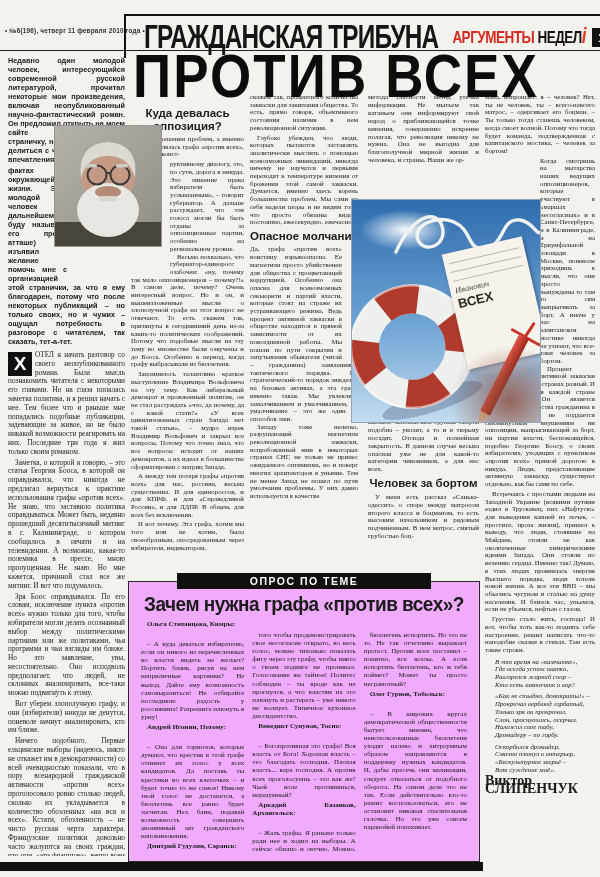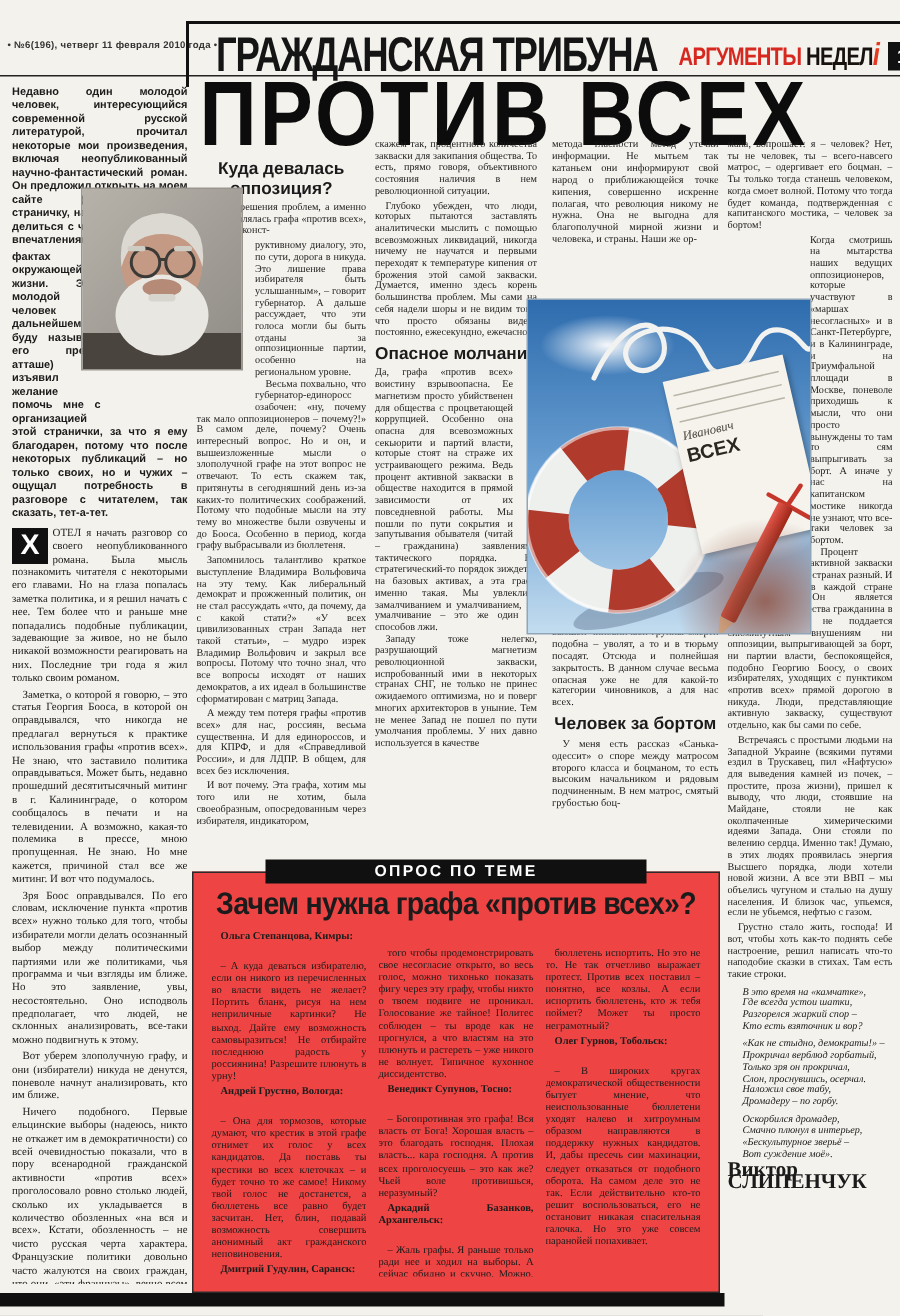--- a/index.html
+++ b/index.html
@@ -73,21 +73,21 @@
   .ballot-name{font-size:8.5px;font-style:italic;color:#4e4a42;margin:4px 0 1px;}
   .ballot-caption{font-family:"Liberation Sans",sans-serif;font-weight:bold;font-size:13px;color:#2a2620;}
   .cross-svg{position:absolute;right:4px;bottom:6px;}
   .pencil{position:absolute;right:30px;bottom:4px;width:11px;height:86px;
           background:linear-gradient(90deg,#e2574a,#9e2517);border-radius:2px;transform:rotate(27deg);}
   .pencil::after{content:"";position:absolute;bottom:-13px;left:0;width:0;height:0;
           border-left:5.5px solid transparent;border-right:5.5px solid transparent;border-top:13px solid #e7c79e;}
   .pencil::before{content:"";position:absolute;bottom:-17px;left:3.2px;width:4px;height:5px;background:#7e2013;border-radius:50%;}
 
   
-  .survey{position:absolute;left:128px;top:581px;width:352px;height:281px;background:#ef4444;
+  .survey{position:absolute;left:128px;top:581px;width:352px;height:281px;background:#f0abfc;
           border:1px solid #2a2a2a;box-sizing:border-box;z-index:5;}
   .survey-bar{position:absolute;left:50%;top:-9px;transform:translateX(-50%);width:254px;height:16px;
           background:#101010;color:#fff;font-family:"Liberation Sans",sans-serif;font-weight:bold;
           font-size:10.5px;line-height:16px;text-align:center;letter-spacing:1.5px;}
   .survey-title{font-family:"Liberation Sans",sans-serif;font-weight:bold;font-size:19px;
           text-align:center;margin:11px 4px 4px;letter-spacing:-.5px;transform:scaleY(1.1);}
   .survey-cols{display:flex;gap:8px;padding:0 12px;height:232px;overflow:hidden;}
   .survey-col{flex:1;font-size:7px;line-height:8.1px;text-align:justify;overflow:hidden;}
   .survey-col p{margin:12px 0 2px;text-indent:6px;}
   .sv-name{font-weight:bold;text-indent:6px;margin:1px 0 0;}
@@ -225,21 +225,21 @@
     <div class="pencil"></div>
   </div>
 
   <div class="survey">
     <div class="survey-bar">ОПРОС ПО ТЕМЕ</div>
     <div class="survey-title">Зачем нужна графа «против всех»?</div>
     <div class="survey-cols">
       <div class="survey-col">
         <div class="sv-name">Ольга Степанцова, Кимры:</div>
         <p>– А куда деваться избирателю, если он никого из перечисленных во власти видеть не желает? Портить бланк, рисуя на нем неприличные картинки? Не выход. Дайте ему возможность самовыразиться! Не отбирайте последнюю радость у россиянина! Разрешите плюнуть в урну!</p>
-        <div class="sv-name">Андрей Грустно, Вологда:</div>
+        <div class="sv-name">Андрей Игонин, Потому:</div>
         <p>– Она для тормозов, которые думают, что крестик в этой графе отнимет их голос у всех кандидатов. Да поставь ты крестики во всех клеточках – и будет точно то же самое! Никому твой голос не достанется, а бюллетень все равно будет засчитан. Нет, блин, подавай возможность совершить анонимный акт гражданского неповиновения.</p>
         <div class="sv-name">Дмитрий Гудулин, Саранск:</div>
         <p>– Это все баловство, игры в демократию. Причем чисто наши, «совковые» игры. Вместо</p>
       </div>
       <div class="survey-col">
         <p class="noind">того чтобы продемонстрировать свое несогласие открыто, во весь голос, можно тихонько показать фигу через эту графу, чтобы никто о твоем подвиге не проникал. Голосование же тайное! Политес соблюден – ты вроде как не прогнулся, а что властям на это плюнуть и растереть – уже никого не волнует. Типичное кухонное диссидентство.</p>
         <div class="sv-name">Венедикт Супунов, Тосно:</div>
         <p>– Богопротивная это графа! Вся власть от Бога! Хорошая власть – это благодать господня. Плохая власть... кара господня. А против всех проголосуешь – это как же? Чьей воле противишься, неразумный?</p>
         <div class="sv-name">Аркадий Базанков, Архангельск:</div>
         <p>– Жаль графы. Я раньше только ради нее и ходил на выборы. А сейчас обидно и скучно. Можно, конечно, просто</p>

